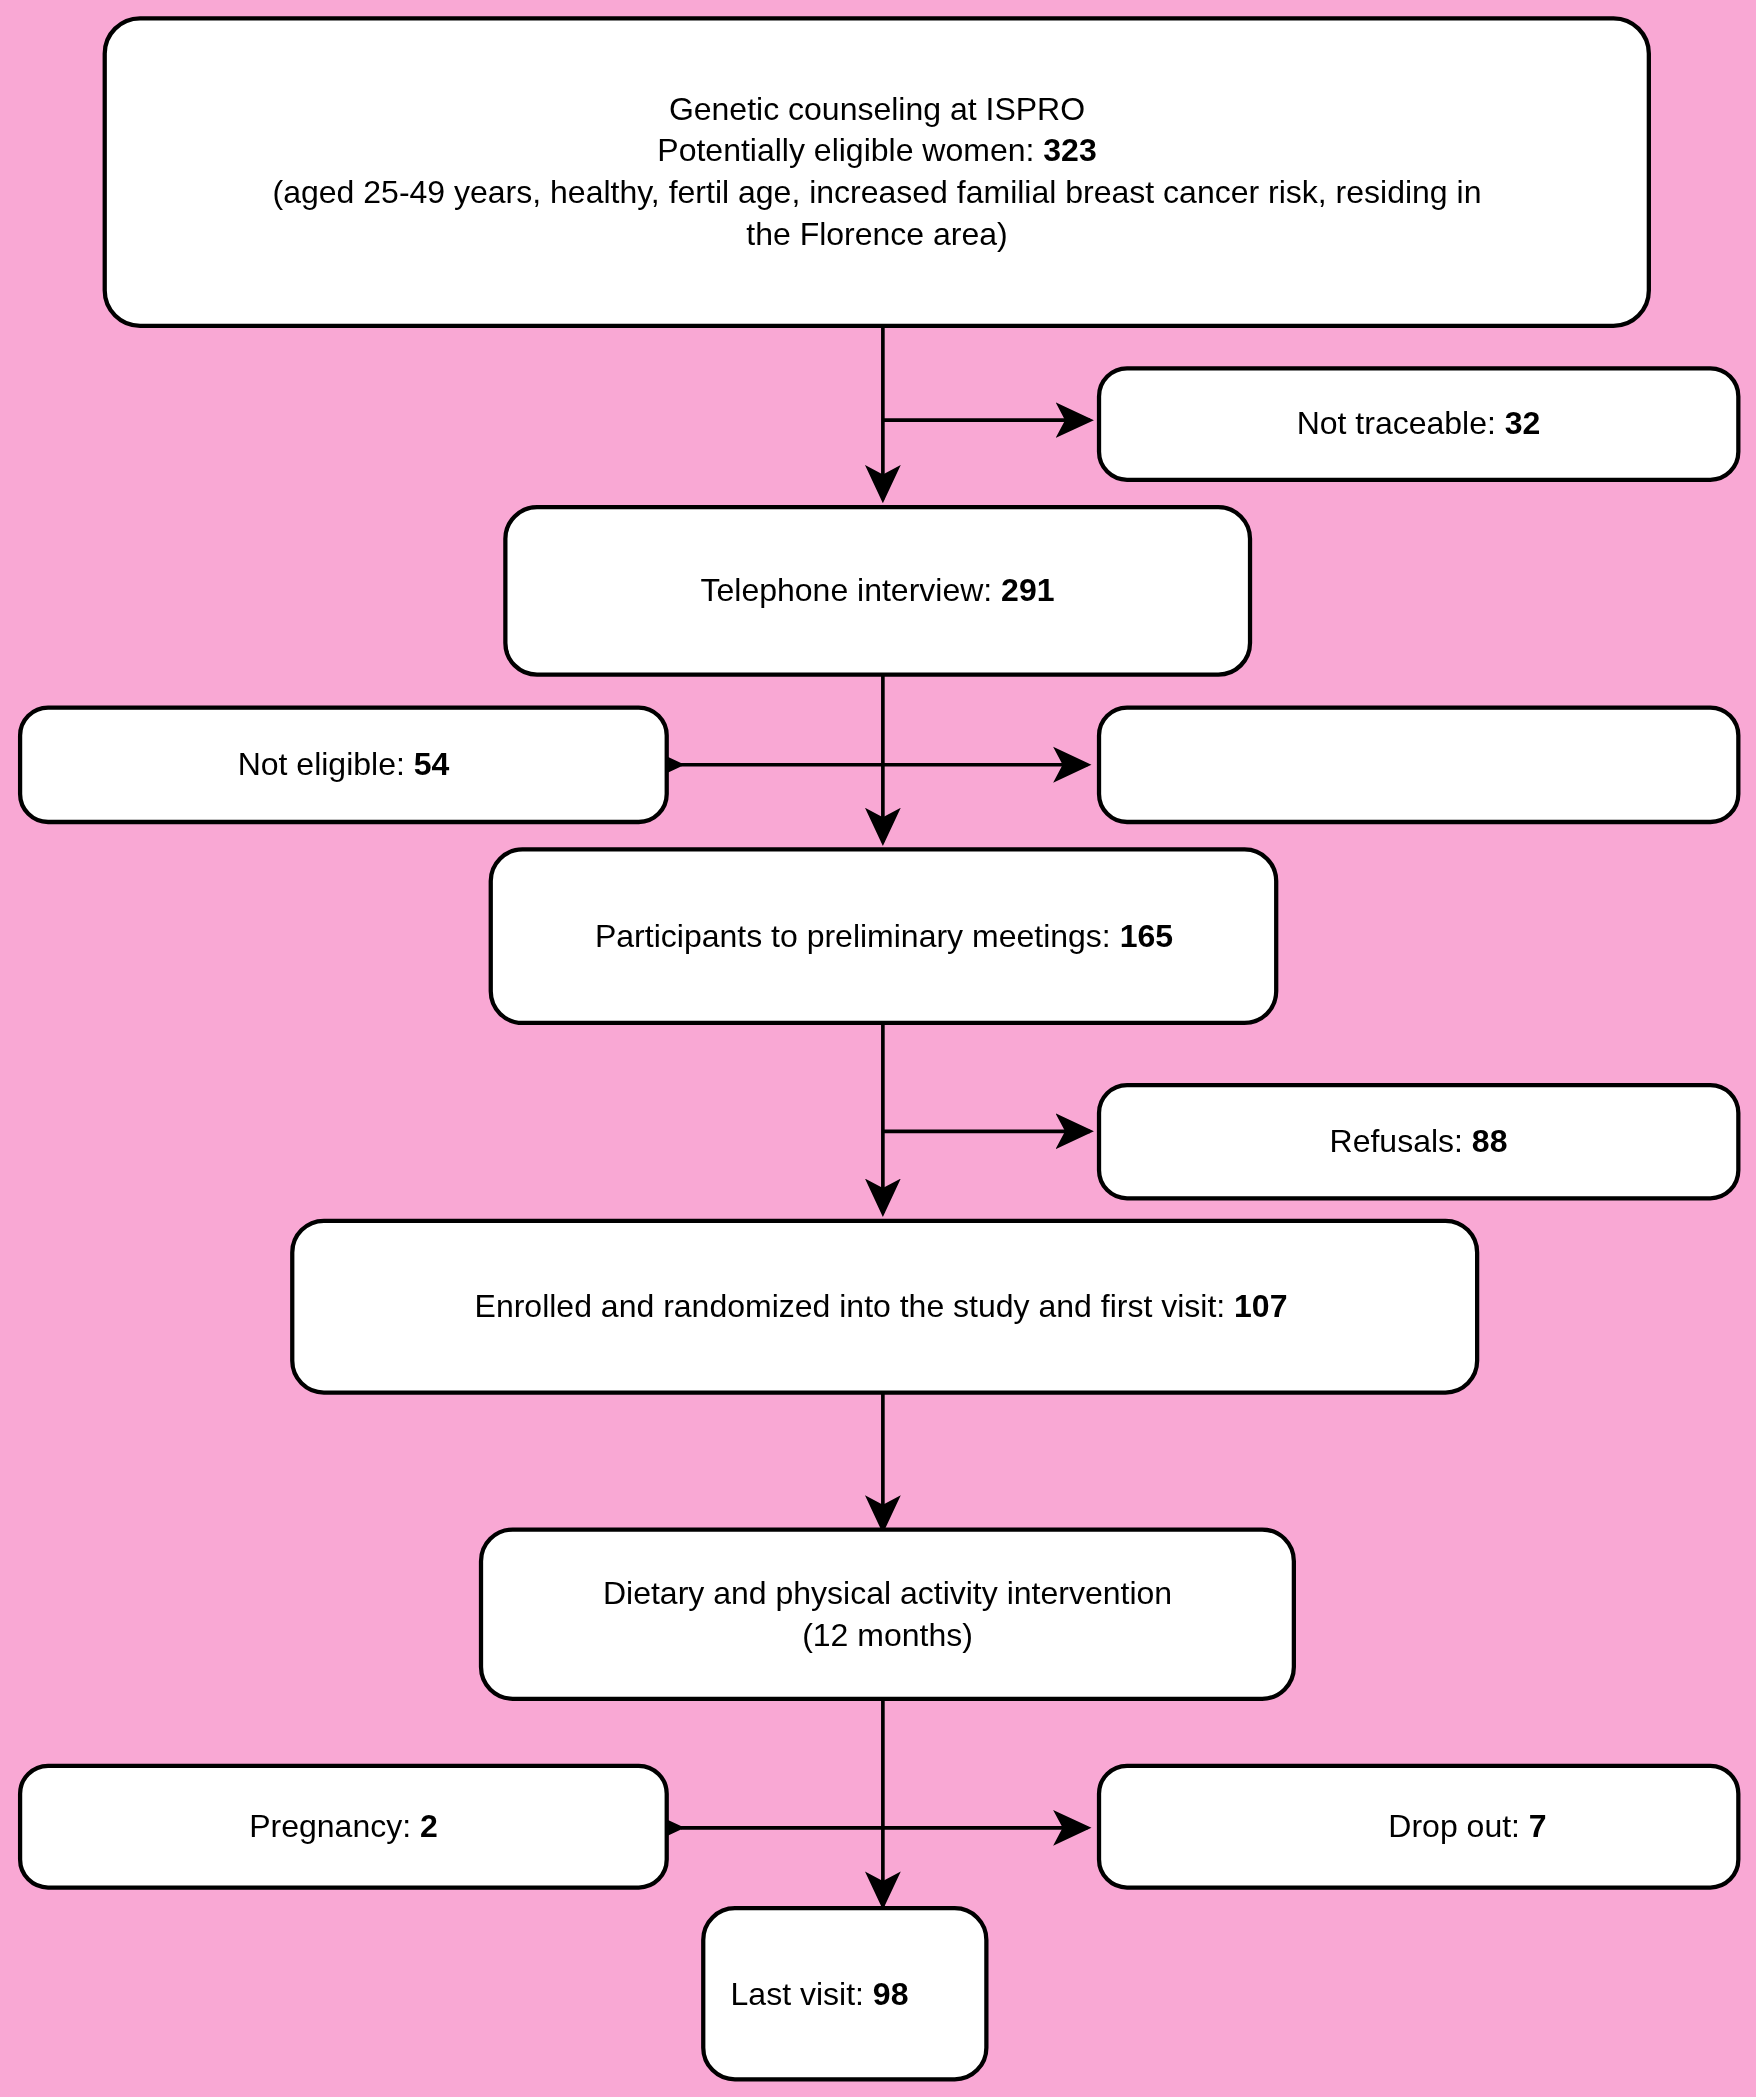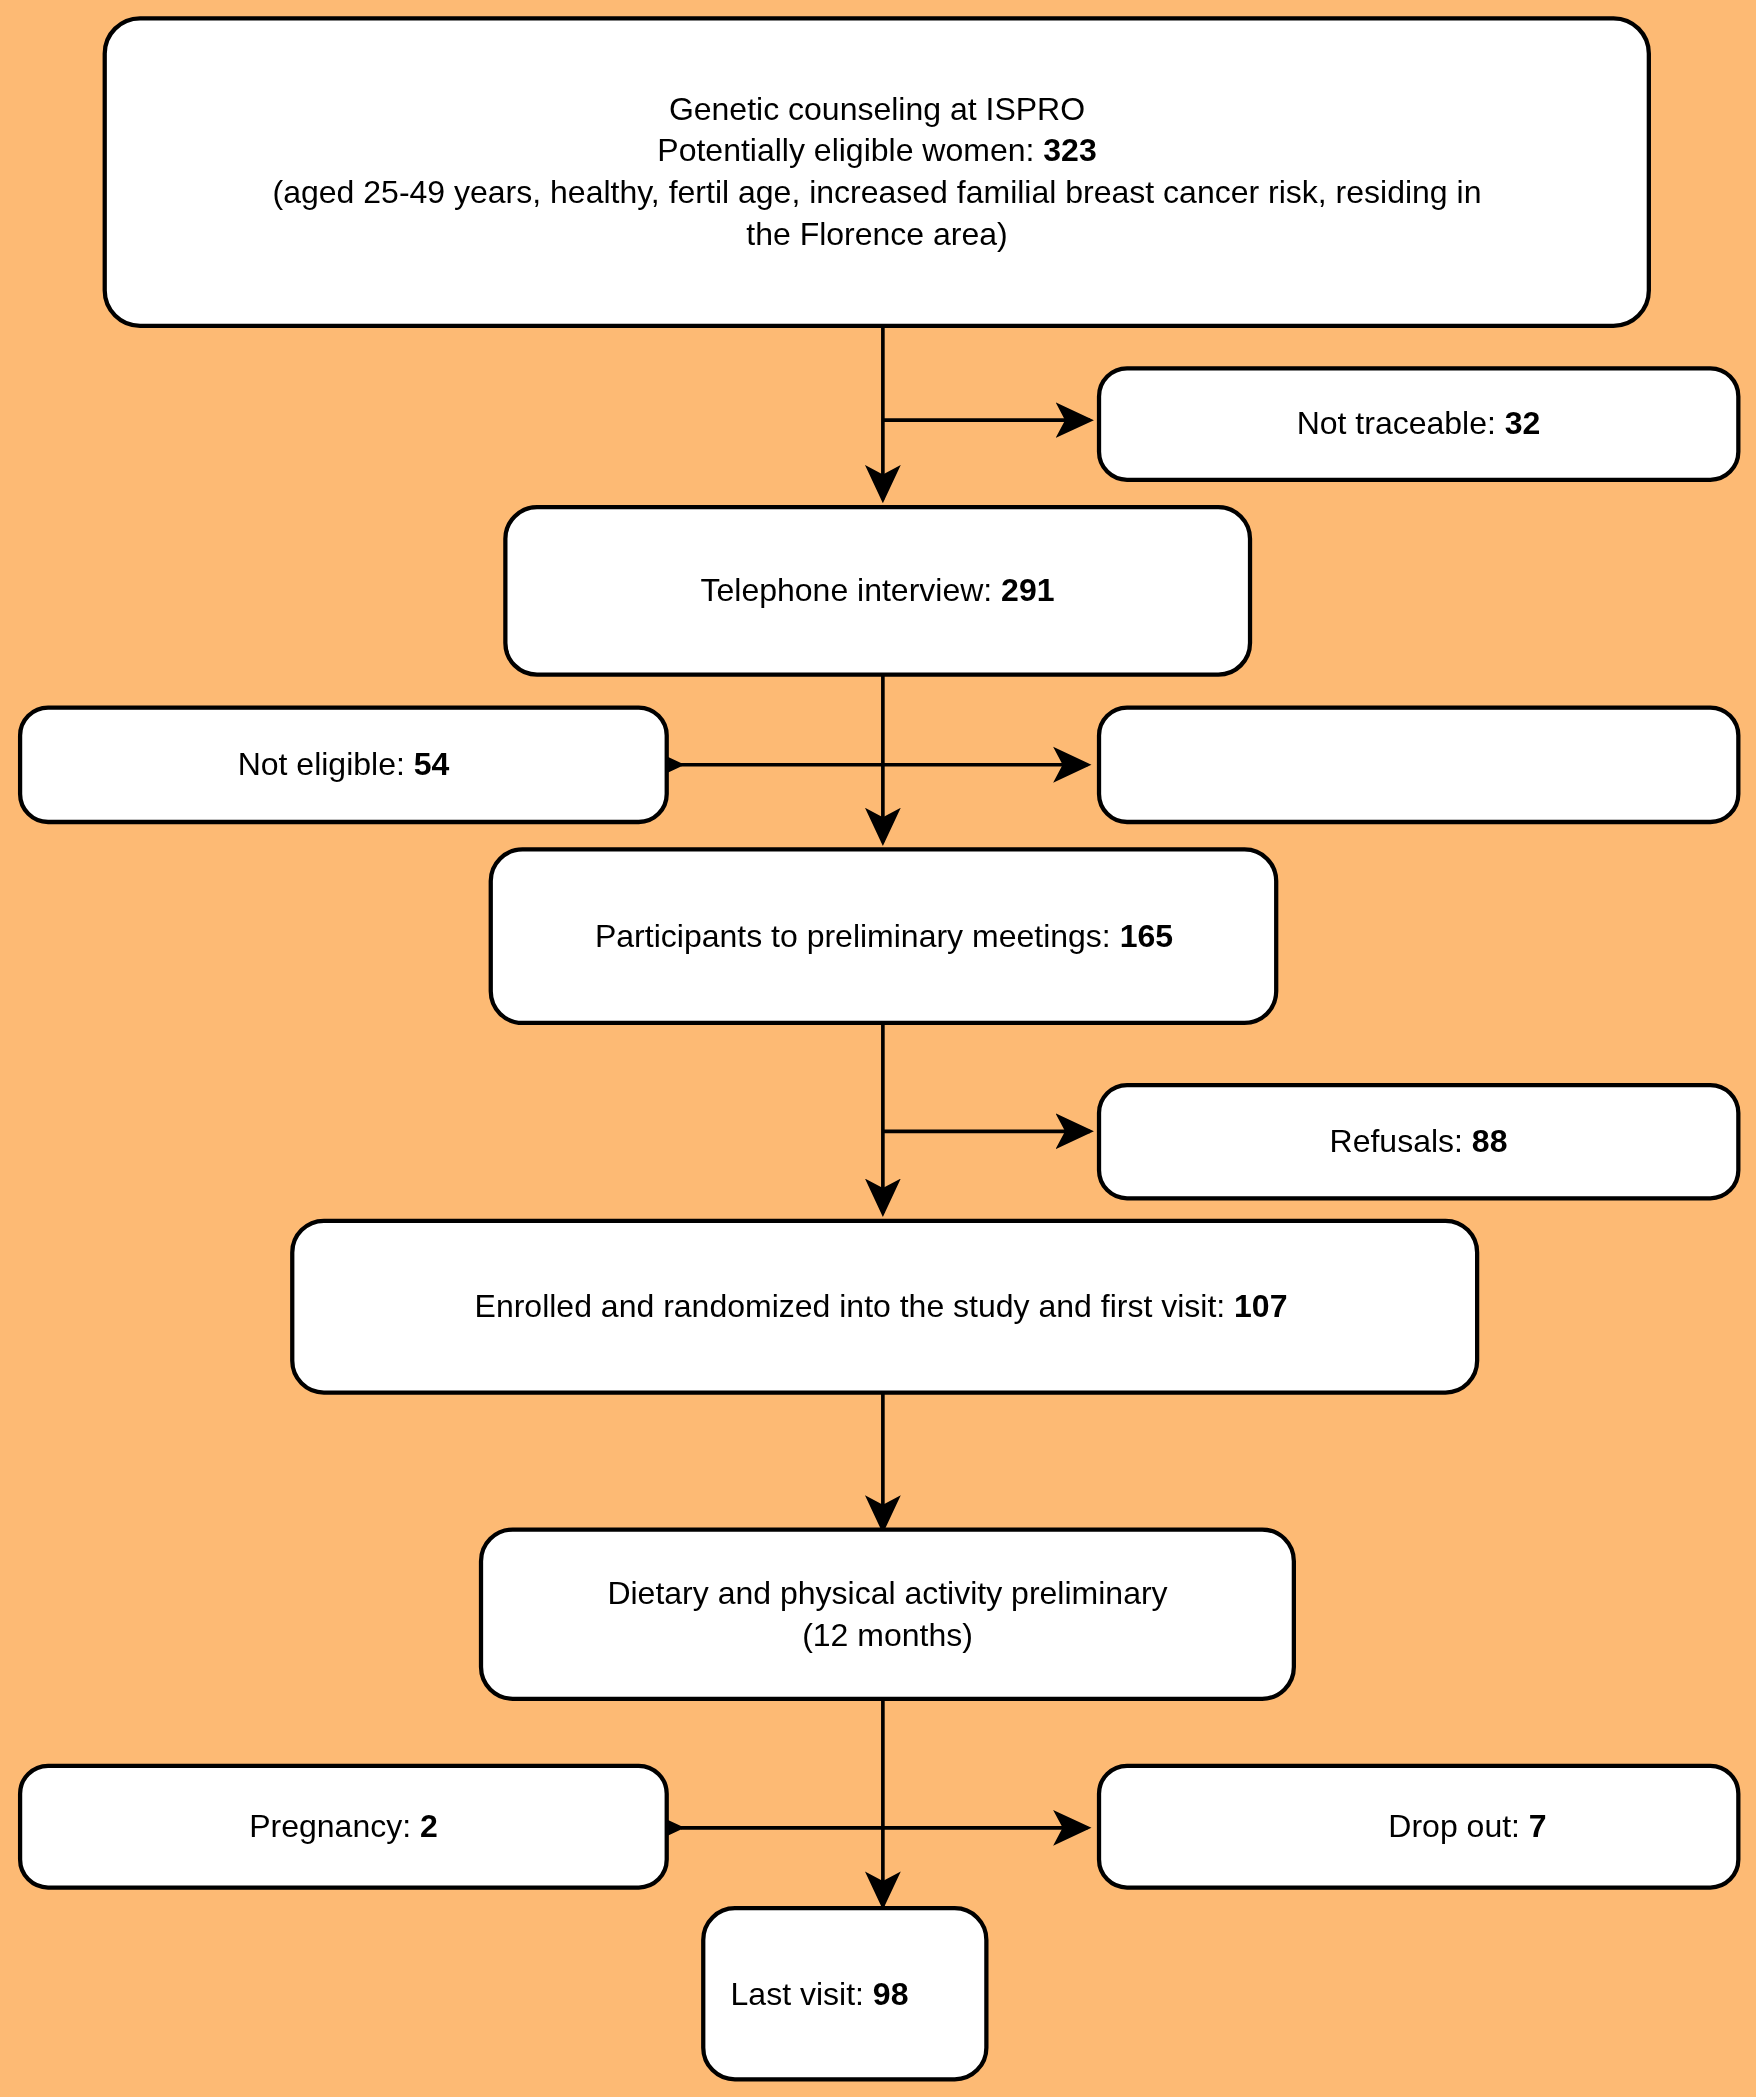--- a/index.html
+++ b/index.html
@@ -4,21 +4,21 @@
 <style>
   html, body {
     margin: 0;
     padding: 0;
     background: #ffffff;
   }
   #flow-root {
     position: relative;
     width: 1756px;
     height: 2097px;
-    background: #fdba74;
+    background: #f9a8d4;
     font-family: "Liberation Sans", sans-serif;
   }
   svg.flow-canvas {
     position: absolute;
     inset: 0;
     width: 1756px;
     height: 2097px;
     display: block;
   }
   .node-rect {
@@ -121,21 +121,21 @@
   <div class="node-text" style="left:1099px;top:1085px;width:639px;height:113px;">
     <div><span>Refusals: </span><b>88</b></div>
   </div>
 
   <div class="node-text" style="left:292px;top:1221px;width:1185px;height:172px;padding-left:10px;">
     <div><span>Enrolled and randomized into the study and first visit: </span><b>107</b></div>
   </div>
 
   <div class="node-text" style="left:481px;top:1530px;width:813px;height:169px;">
     <div>
-      <span class="ln">Dietary and physical activity preliminary</span>
+      <span class="ln">Dietary and physical activity intervention</span>
       <span class="ln">(12 months)</span>
     </div>
   </div>
 
   <div class="node-text" style="left:20px;top:1766px;width:647px;height:122px;">
     <div><span>Pregnancy: </span><b>2</b></div>
   </div>
 
   <div class="node-text" style="left:1148px;top:1766px;width:639px;height:122px;">
     <div><span>Drop out: </span><b>7</b></div>

